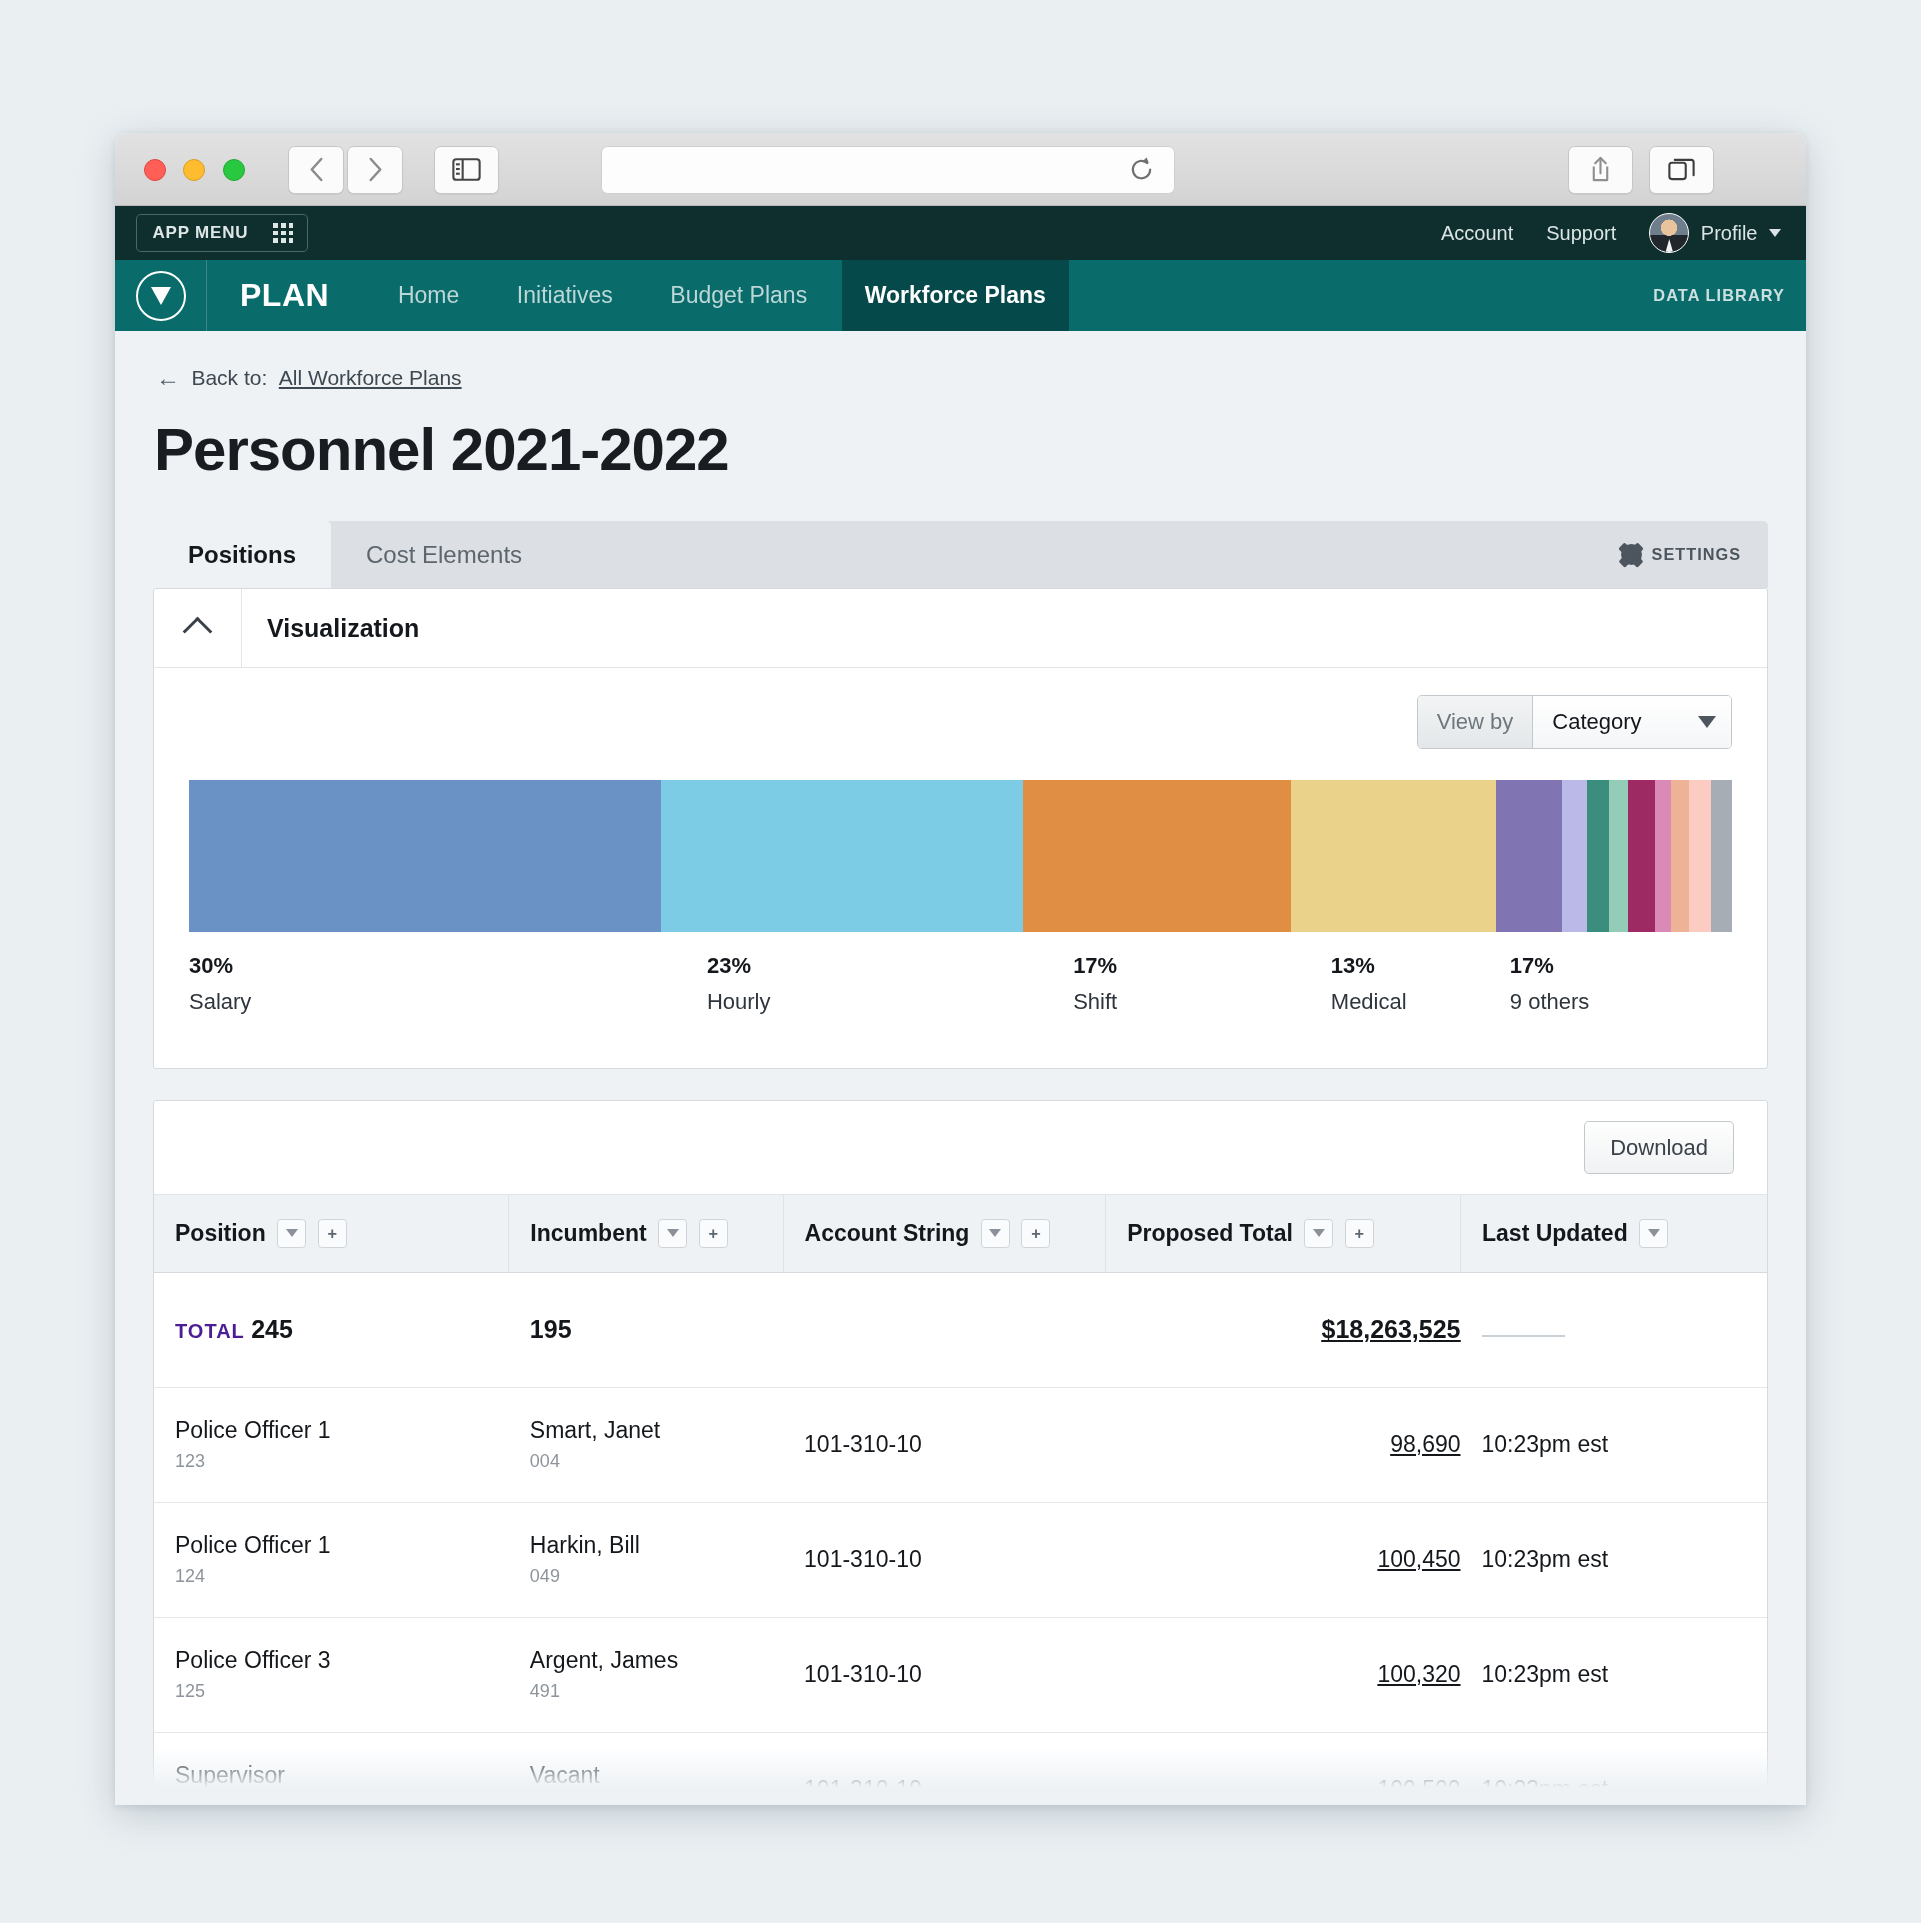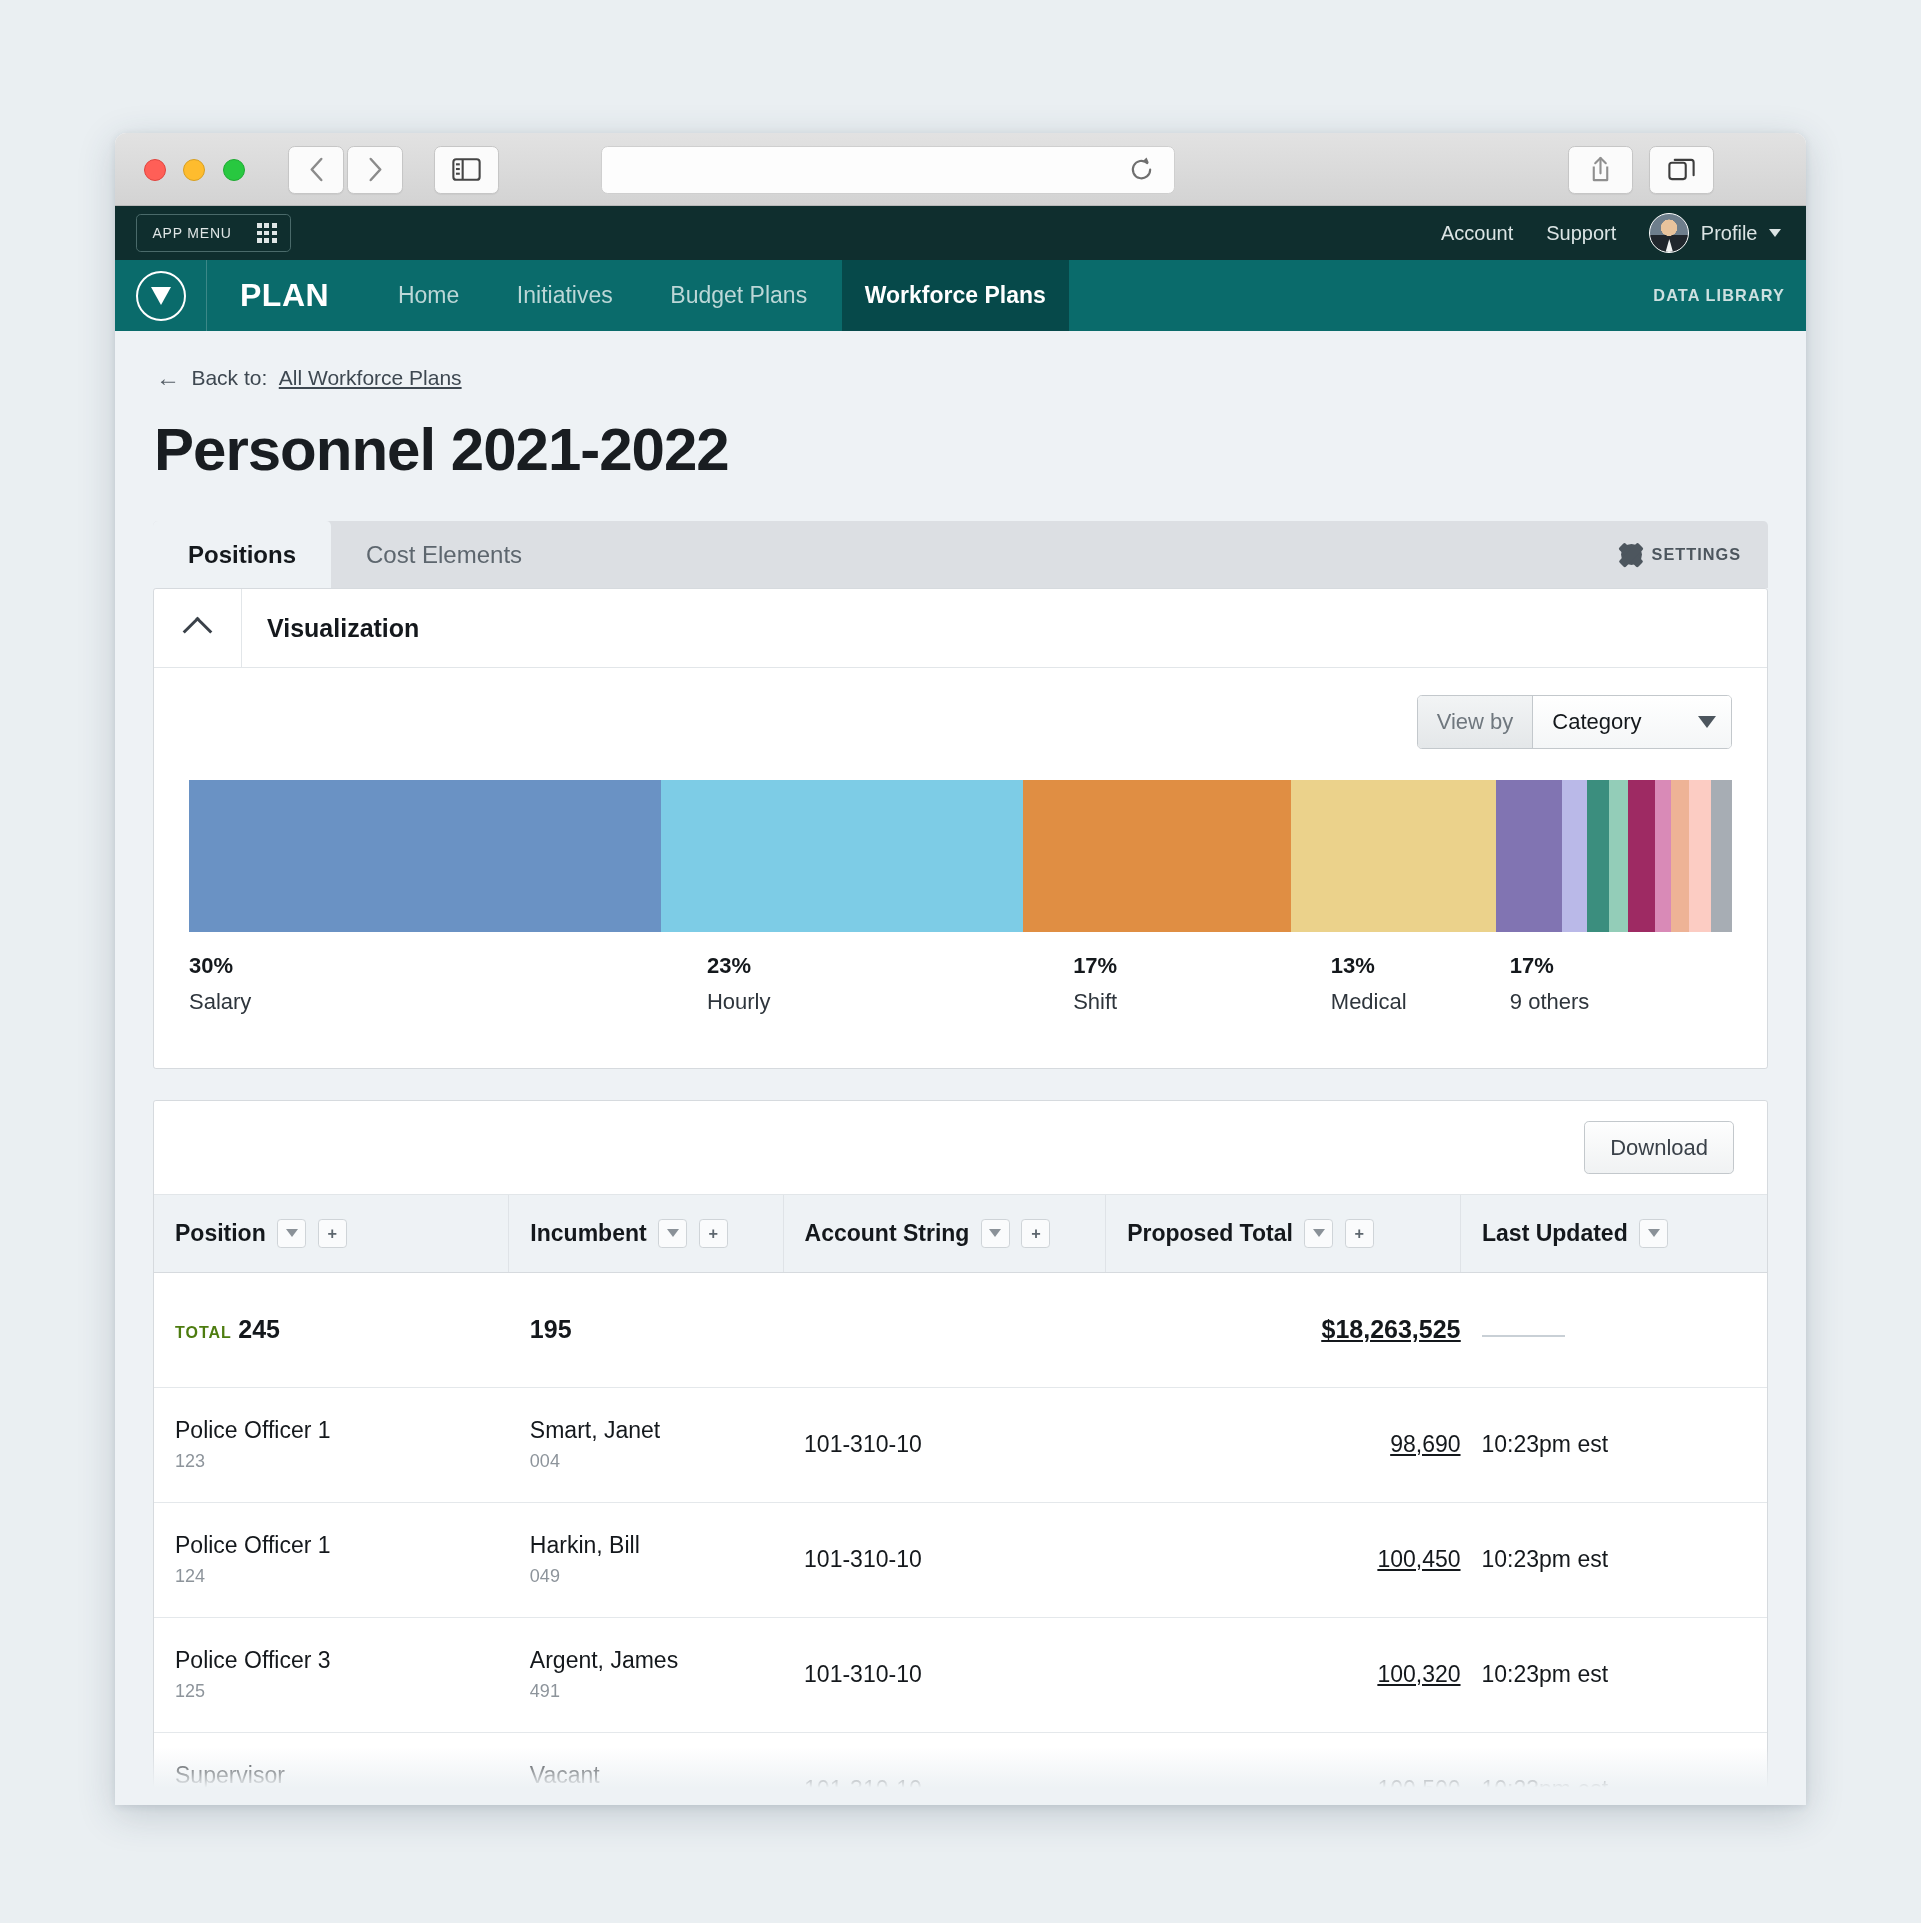--- a/index.html
+++ b/index.html
@@ -70,21 +70,21 @@
     position: relative;
   }
   .app-menu {
     display: flex; align-items: center; gap: 25px;
     border: 1px solid #4a6a6a;
     border-radius: 4.8px;
     padding: 7.7px 13.4px 7.7px 15.4px;
     margin-left: 7.7px;
   }
   .app-menu-label {
-    color: #dfe6e6; font-size: 14px; font-weight: 400;
+    color: #dfe6e6; font-size: 17px; font-weight: 700;
     letter-spacing: 0.8px;
   }
   .grid-icon {
     display: grid;
     grid-template-columns: repeat(3, 4.8px);
     grid-template-rows: repeat(3, 4.8px);
     gap: 2.9px;
   }
   .grid-icon i { background: #dfe6e6; display: block; width: 4.8px; height: 4.8px; }
 
@@ -343,21 +343,21 @@
   .col-sep { border-left: 1px solid #dfe3e7; }
 
   .tbl tbody td {
     border-bottom: 1px solid #e4e8eb;
     padding: 0 0 0 21px;
     height: 115px;
     font-size: 23px; color: #14181c;
     vertical-align: middle;
   }
   .sub { display: block; font-size: 18px; color: #8d949b; margin-top: 6.7px; }
-  .total-label { font-size: 16px; font-weight: 700; color: #4d7c0f; letter-spacing: 1px; }
+  .total-label { font-size: 20px; font-weight: 700; color: #4c1d95; letter-spacing: 1px; }
   .total-val { font-size: 25px; font-weight: 700; color: #14181c; margin-top: 5.8px; }
   .total-row td { height: 106px; }
   .num { text-align: right; padding-right: 21px; text-decoration: underline; }
   .dashline { display: inline-block; width: 83px; height: 1.9px; background: #c9d0d6; }
   .money-total { text-decoration: underline; font-weight: 700; font-size: 25px; }
 
   
   .fade-bottom {
     position: absolute;
     left: 0; right: 0; bottom: 0; height: 58px;

